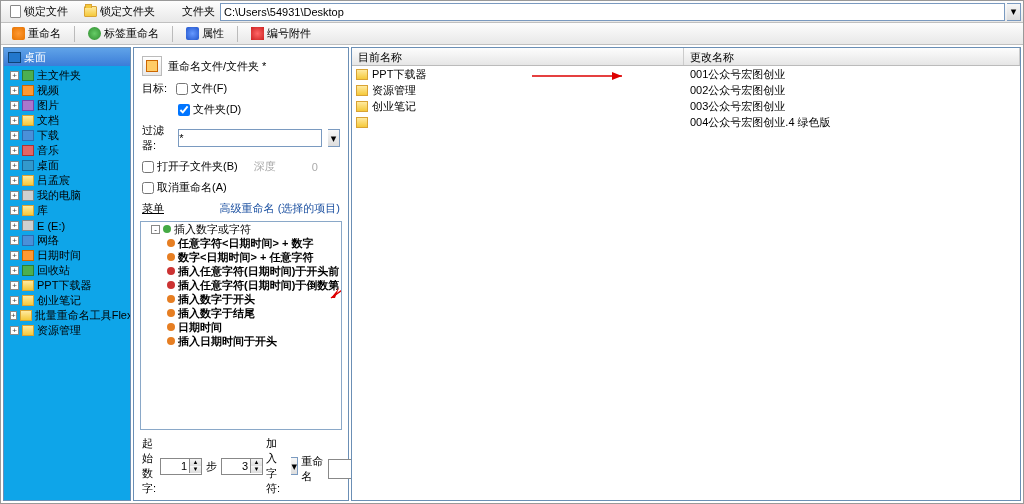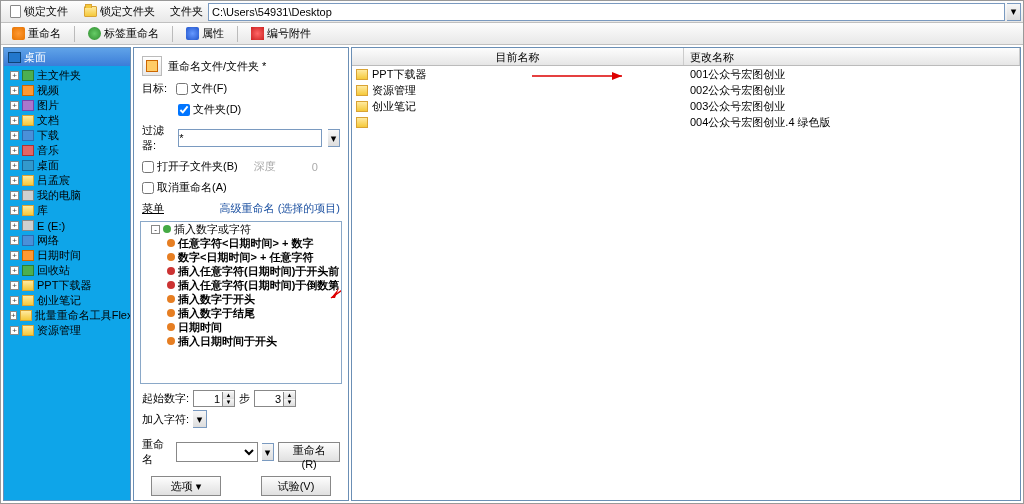--- a/index.html
+++ b/index.html
@@ -3,21 +3,21 @@
 <meta charset="utf-8">
 <style>
 * { margin: 0; padding: 0; box-sizing: border-box; font-family: "Microsoft YaHei", sans-serif; font-size: 11px; }
 body { background: #fff; overflow: hidden; }
 .app { width: 1024px; height: 504px; display: flex; flex-direction: column; border: 1px solid #999; }
 .toolbar1 { height: 22px; background: linear-gradient(#fdfdfd,#e8e8e8); border-bottom: 1px solid #c0c0c0; display: flex; align-items: center; padding: 0 2px; gap: 2px; }
 .tb-btn { display: flex; align-items: center; gap: 3px; padding: 1px 6px; border: 1px solid transparent; cursor: pointer; }
 .folder-icon { width: 13px; height: 11px; background: linear-gradient(#ffeaa0,#f5c93a); border: 1px solid #d9a334; border-radius: 1px; position: relative; }
 .folder-icon::before { content:""; position:absolute; top:-3px; left:0; width:5px; height:3px; background:#f5c93a; border:1px solid #d9a334; border-bottom:none; }
 .file-icon { width: 11px; height: 13px; background: #fff; border: 1px solid #888; border-radius: 1px; }
-.path-label { margin-left: 6px; font-family: Liberation Serif, serif; }
+.path-label { margin-left: 18px; font-family: Liberation Serif, serif; }
 .path-input { flex: 1; height: 18px; border: 1px solid #7a9ac0; padding: 0 3px; background: #fff; margin-left: 3px; }
 .dd { width: 14px; height: 18px; border: 1px solid #7a9ac0; border-left: none; background: linear-gradient(#f7f7f7,#ddd); display:flex; align-items:center; justify-content:center; cursor:pointer;}
 .toolbar2 { height: 22px; background: linear-gradient(#fdfdfd,#e8e8e8); border-bottom: 1px solid #c0c0c0; display: flex; align-items: center; padding: 0 4px; gap: 4px; }
 .tb2-item { display:flex; align-items:center; gap:3px; padding: 1px 6px; cursor:pointer; border:1px solid transparent;}
 .mini-icon { width:13px; height:13px; display:inline-block; }
 .ic-orange{ background: radial-gradient(circle,#ff9933,#e67300); border-radius:2px;}
 .ic-green{ background: radial-gradient(circle,#66cc66,#2e8b2e); border-radius:50%;}
 .ic-blue{ background: radial-gradient(circle,#6699ff,#2255cc); border-radius:2px;}
 .ic-red{ background: radial-gradient(circle,#ff6666,#cc2222);}
 .sep { width:1px; height:16px; background:#bbb; margin: 0 2px;}
@@ -48,21 +48,21 @@
 .linklabel { color:#1a4fa0; cursor:pointer; }
 .ops-tree { flex:1; margin: 2px 6px; border:1px solid #8aa8c8; background:#fff; overflow:hidden; position:relative;}
 .ops-line { display:flex; align-items:center; gap:3px; padding: 0 2px; height:14px; white-space:nowrap;}
 .ops-line.i1{padding-left: 10px;}
 .ops-line.i2{padding-left: 26px;}
 .dot { width:8px; height:8px; border-radius:50%; flex-shrink:0;}
 .dot-o{ background:#e67e22;}
 .dot-r{ background:#cc3333;}
 .dot-g{ background:#44aa44;}
 .sq { width:9px; height:9px; border:1px solid #888; font-size:8px; line-height:7px; text-align:center;}
-.bottom-ctrl { padding: 4px 8px; display:flex; flex-direction:column; gap:3px;}
+.bottom-ctrl { padding: 4px 8px; display:flex; flex-direction:row; gap:3px;}
 .b-row{ display:flex; align-items:center; gap:4px;}
 .spin { display:flex; align-items:center; border:1px solid #888;}
 .spin input{ width:28px; height:15px; border:none; text-align:right; padding-right:2px;}
 .spin .sb{ width:12px; display:flex; flex-direction:column;}
 .spin .sb div{ height:7px; border-left:1px solid #888; background:linear-gradient(#f5f5f5,#ddd); font-size:6px; text-align:center; line-height:6px; cursor:pointer;}
 .text-in{ flex:1; height:17px; border:1px solid #888; padding: 0 3px;}
 .combo{ width:90px; height:20px; border:1px solid #888; background:#fff;}
 .btn { height:20px; padding: 0 8px; border:1px solid #888; background:linear-gradient(#fdfdfd,#e0e0e0); cursor:pointer;}
 .right-pane { flex:1; border:1px solid #6b8fb5; margin:2px 2px 2px 1px; background:#fff; display:flex; flex-direction:column; position:relative;}
 .cols { height:18px; background:linear-gradient(#fdfdfd,#e6e6e6); border-bottom:1px solid #bbb; display:flex;}
@@ -331,21 +331,21 @@
           <button class="btn">重命名(R)</button>
         </div>
         <div class="b-row" style="justify-content:center; gap:40px; margin-top:6px;">
           <button class="btn" style="width:70px;"><span>选项</span> ▾</button>
           <button class="btn" style="width:70px;">试验(V)</button>
         </div>
       </div>
     </div>
     <div class="right-pane">
       <div class="cols">
-        <div class="col" style="width:332px;text-align:center;">目前名称</div>
+        <div class="col" style="width:332px;">目前名称</div>
         <div class="col" style="flex:1;">更改名称</div>
       </div>
       <div class="rows" id="file-rows">
           <div class="row">
             <div class="c1">
               <span class="small-icon si-folder"></span>
               <span>PPT下载器</span>
             </div>
             <div class="c2">001公众号宏图创业</div>
           </div>

